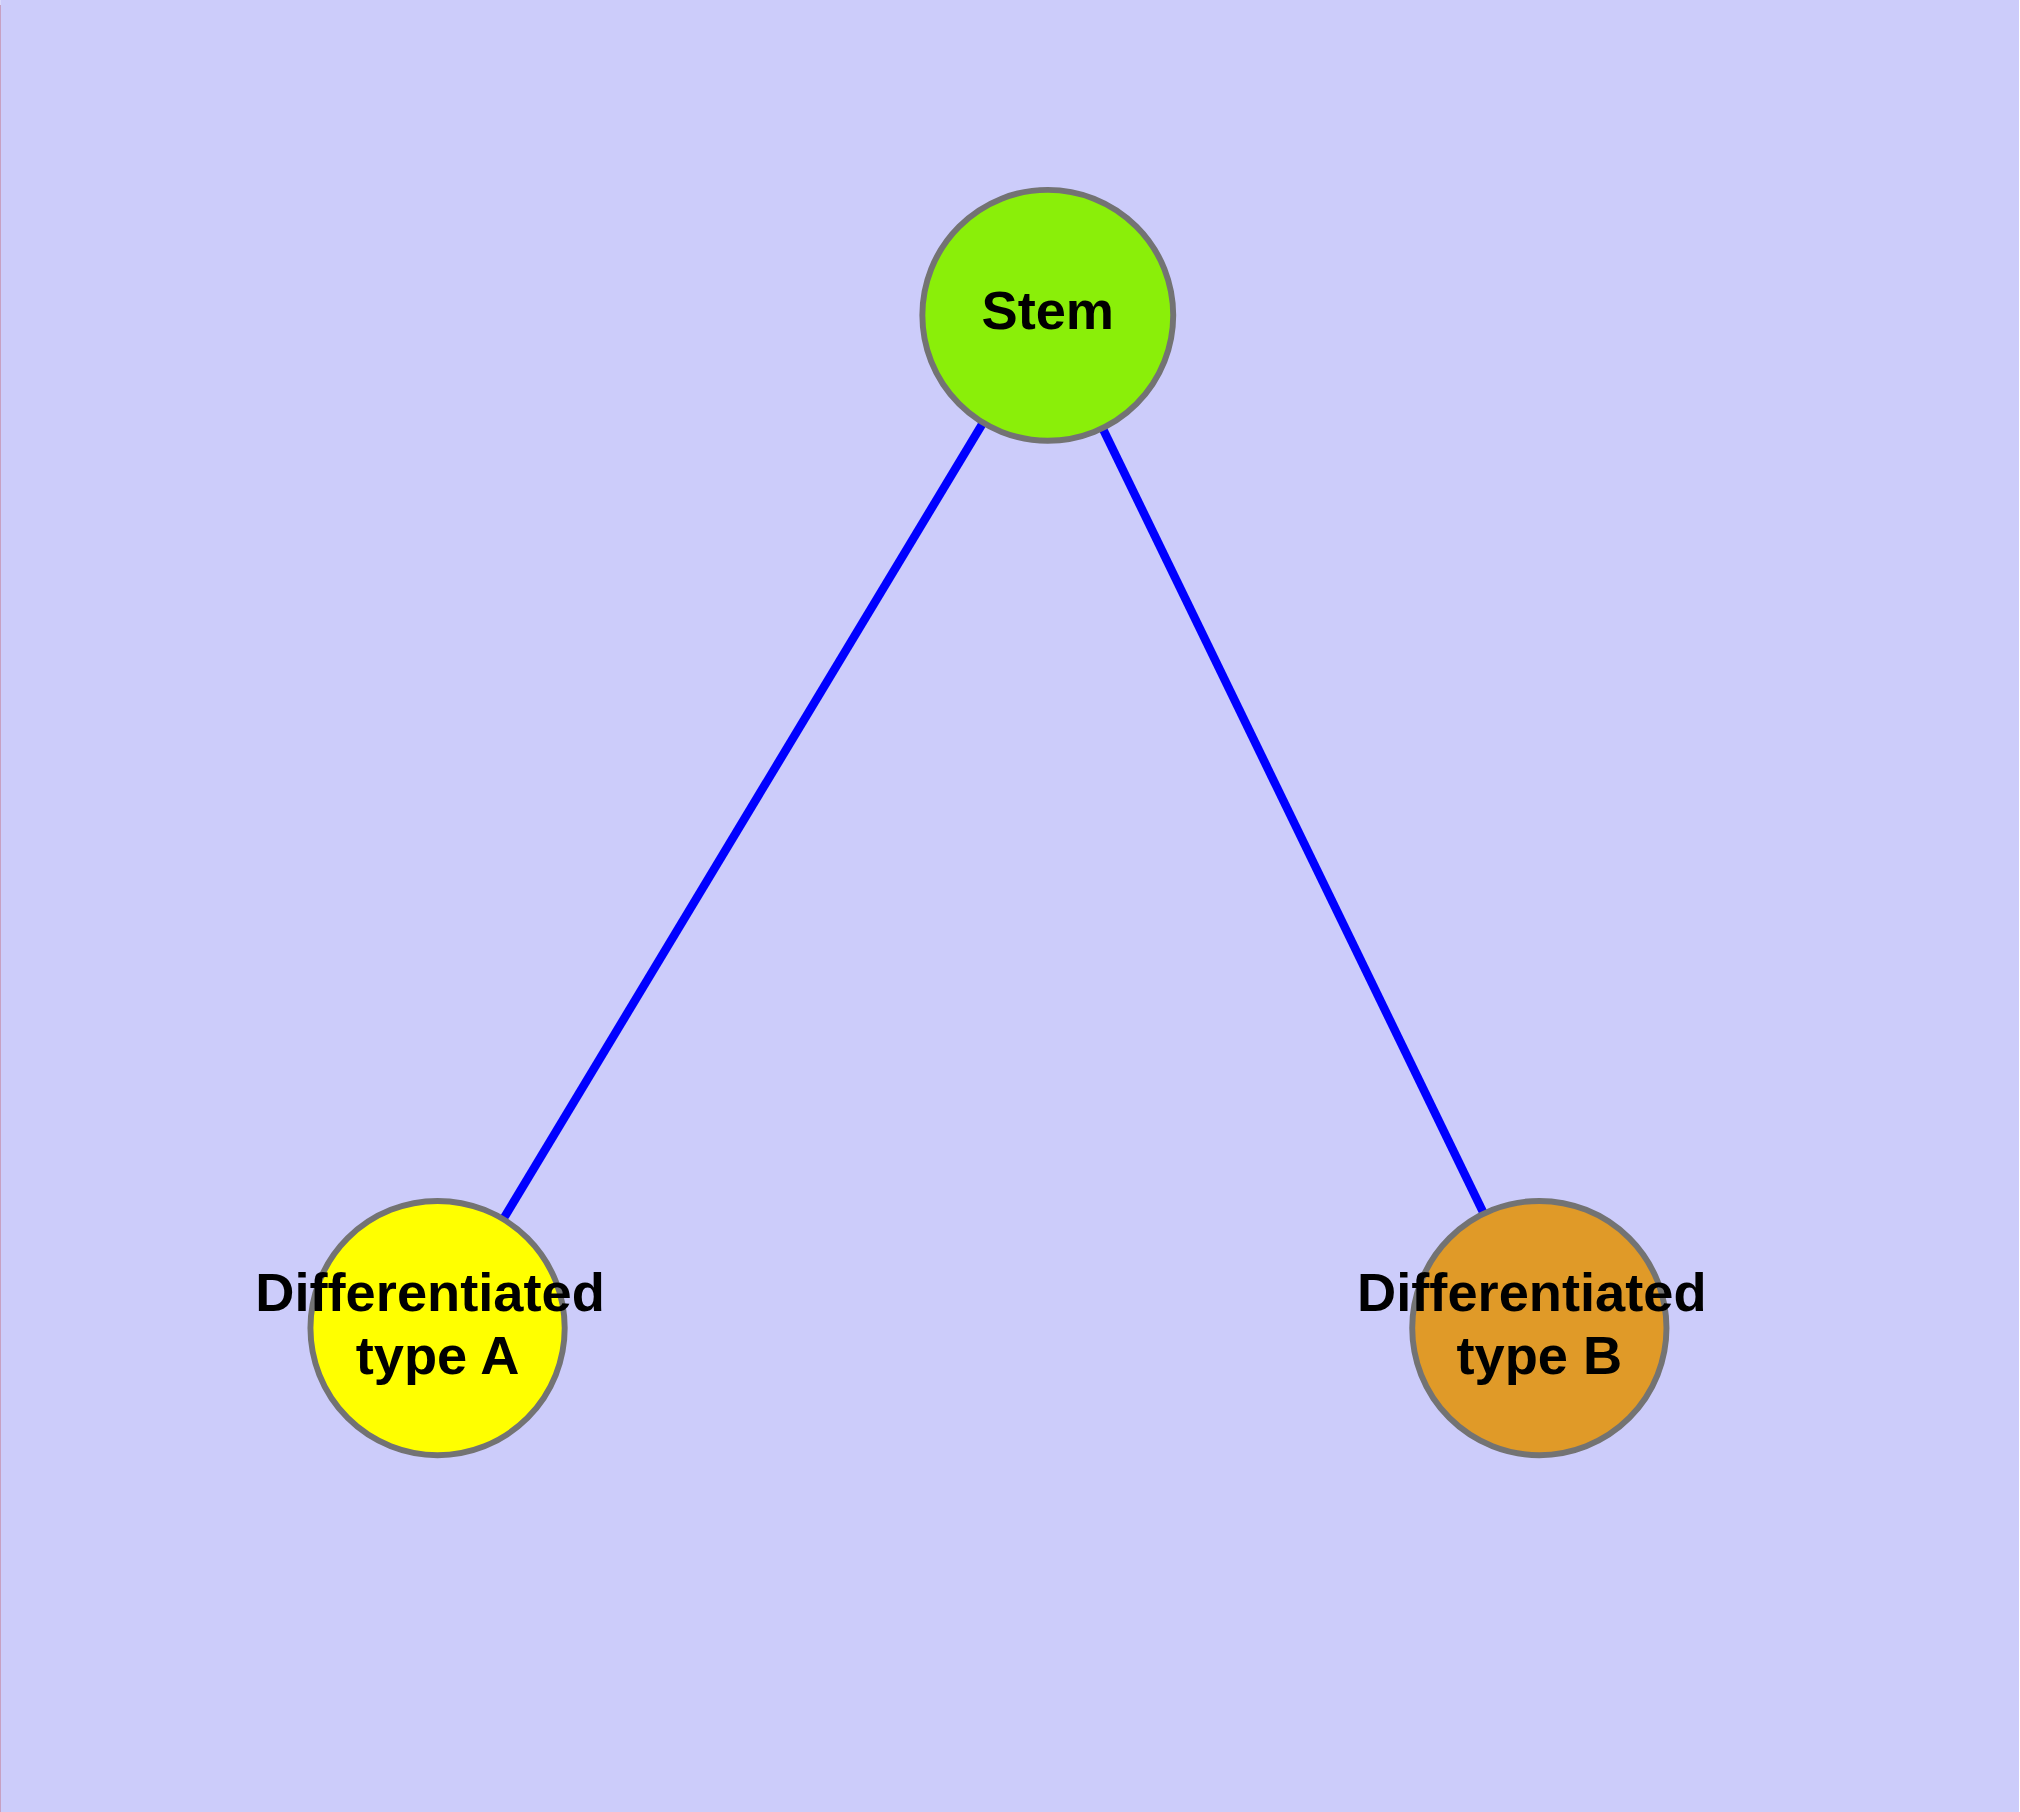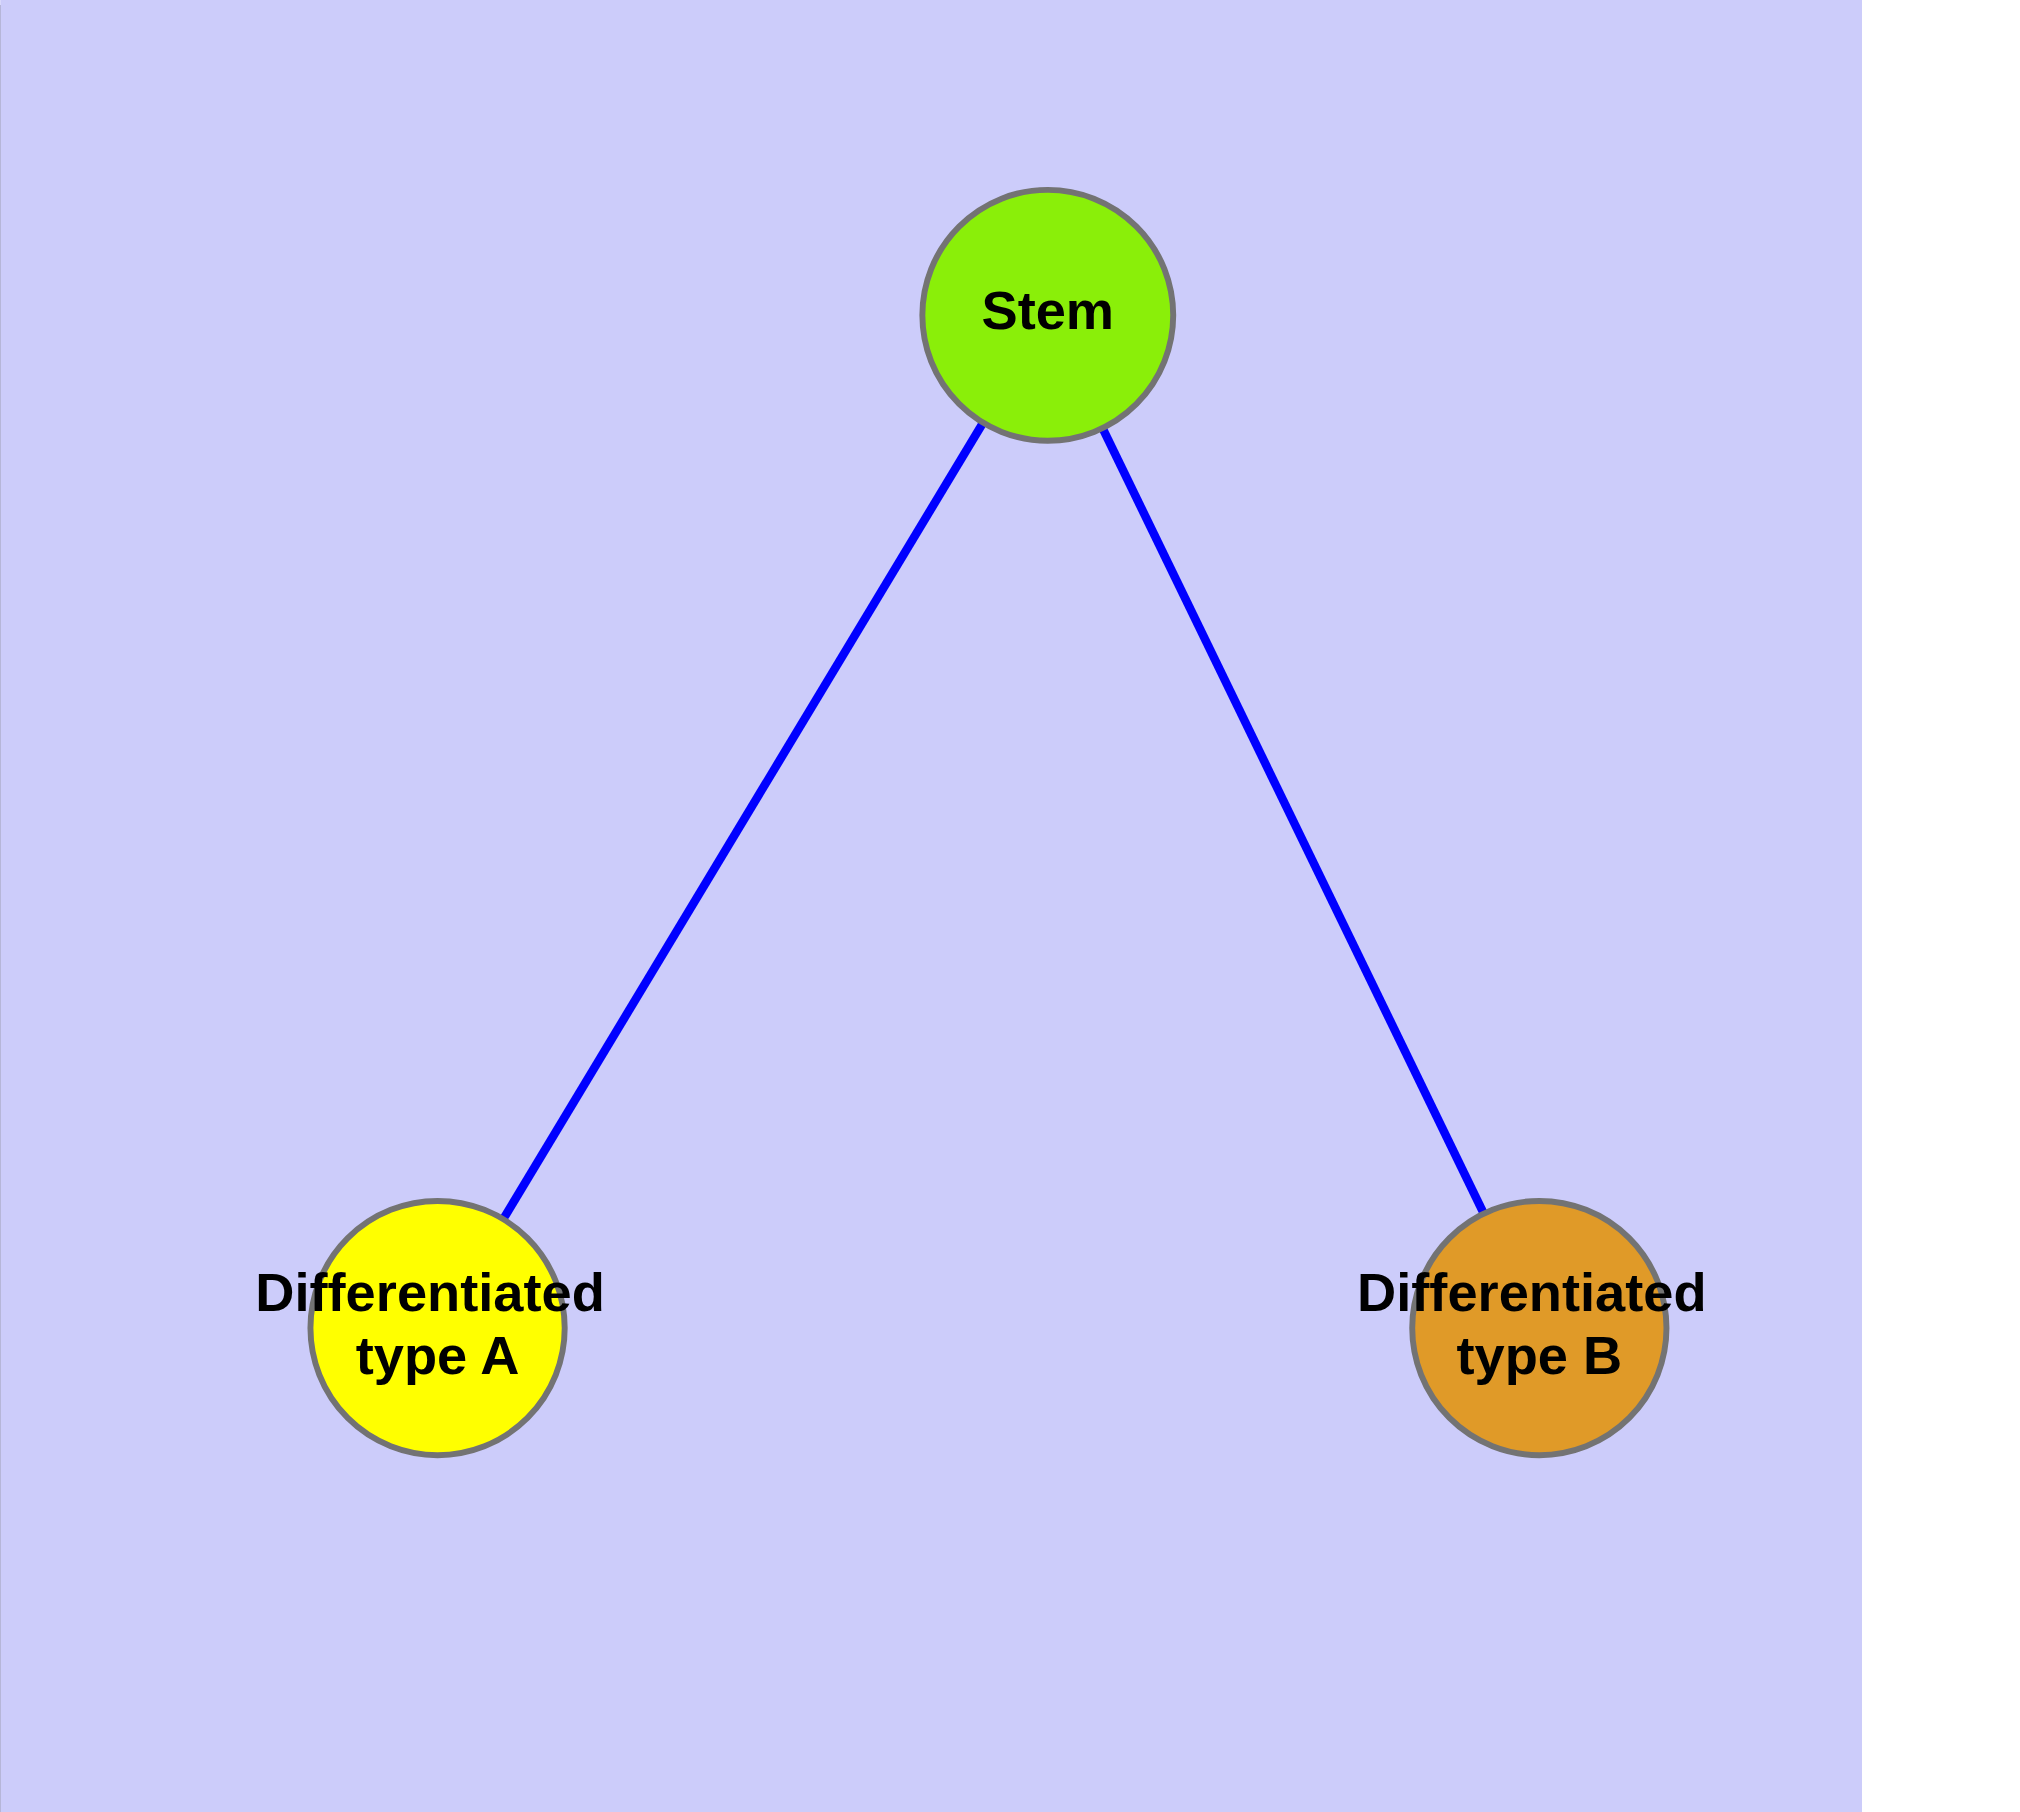--- a/index.html
+++ b/index.html
@@ -35,21 +35,21 @@
     left: 0;
     top: 0;
     width: 2021px;
     height: 5.1px;
     background: #ffffff;
   }
 </style>
 </head>
 <body>
 
-<div id="canvas" style="width: 1862px; height: 1812px; background: #737373;">
+<div id="canvas" style="width: 2019px; height: 1812px; background: #b91c1c;">
   <div class="top-strip"></div>
 
   <svg id="graph-svg" viewBox="0 0 2384 2138" xmlns="http://www.w3.org/2000/svg">
 
     <rect id="bg-rect" x="0" y="0" width="2384" height="2138" fill="#ccccfa"></rect>
 
     <g>
       <line id="edge-stem-diff_a" x1="1236" y1="372" x2="516" y2="1567" stroke="#0000ff" stroke-width="10" stroke-linecap="butt"></line>
       <line id="edge-stem-diff_b" x1="1236" y1="372" x2="1816" y2="1567" stroke="#0000ff" stroke-width="10" stroke-linecap="butt"></line>
     </g>

